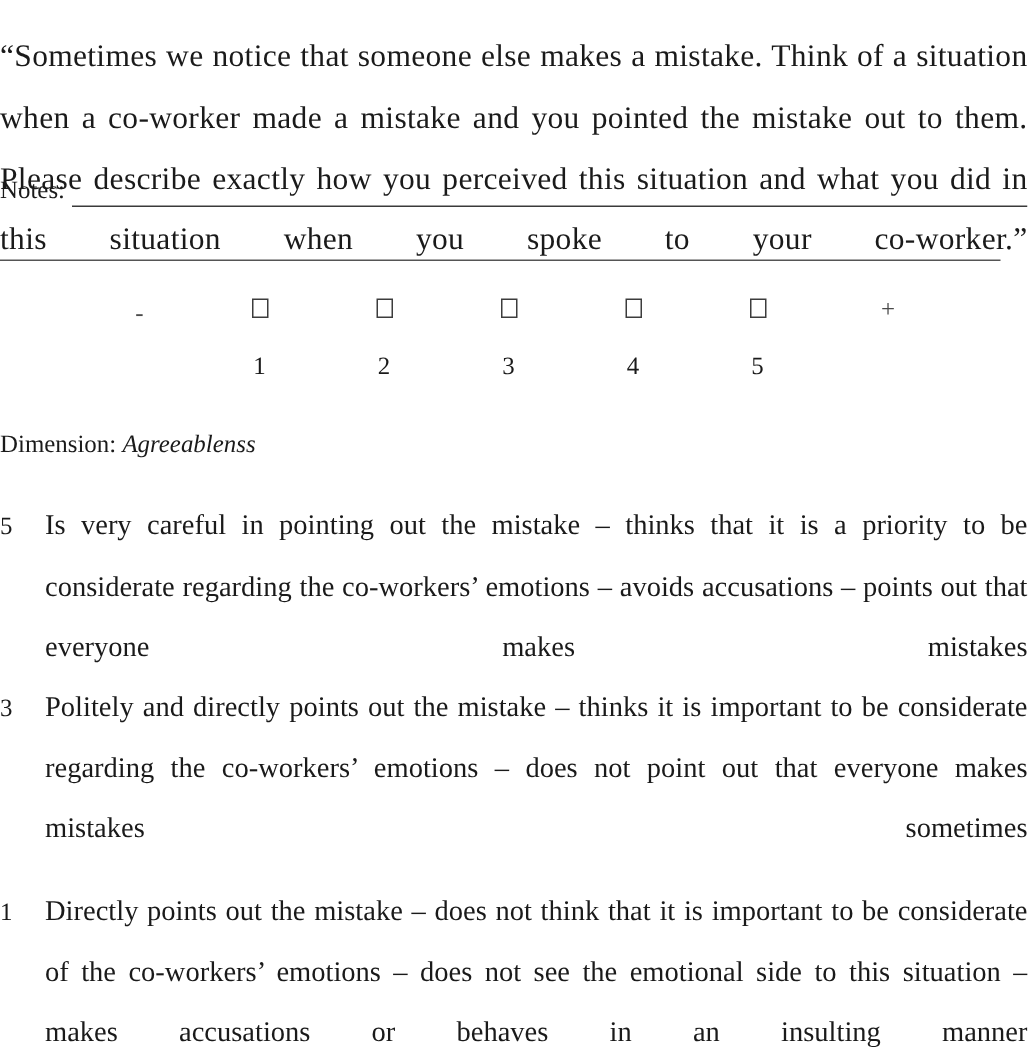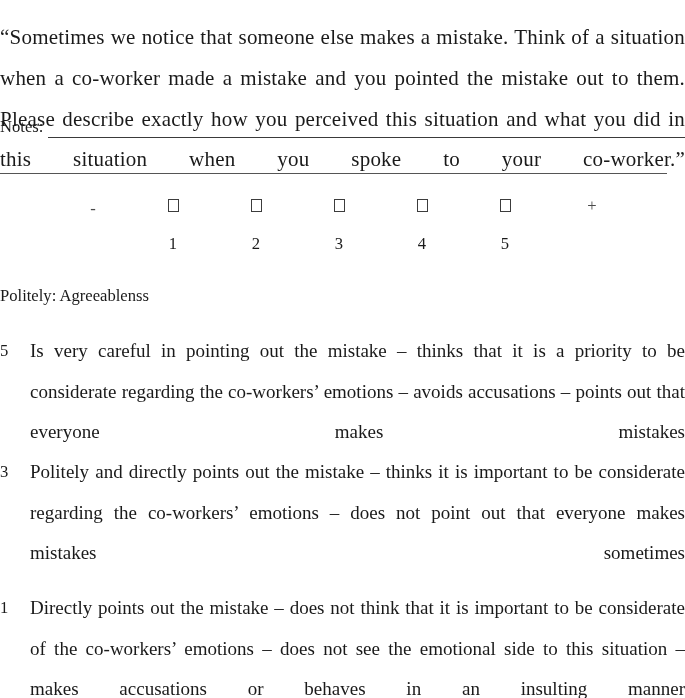--- a/index.html
+++ b/index.html
@@ -114,20 +114,21 @@
   
   .dimension {
     position: absolute;
     left: 0;
     top: 283px;
     font-size: 16.6px;
     line-height: 26px;
     white-space: nowrap;
   }
   .dimension .dim-value {
+    font-style: italic;
   }
 
   
   .anchor {
     position: absolute;
     left: 0;
     width: 685px;
   }
   .anchor-num {
     position: absolute;
@@ -179,21 +180,21 @@
     <span class="scale-plus">+</span>
 
     <span class="scale-num" style="left:164px;">1</span>
     <span class="scale-num" style="left:247px;">2</span>
     <span class="scale-num" style="left:330px;">3</span>
     <span class="scale-num" style="left:413px;">4</span>
     <span class="scale-num" style="left:496px;">5</span>
   </div>
 
   <div class="dimension">
-    <span>Politely:</span>
+    <span>Dimension:</span>
     <span class="dim-value">Agreeablenss</span>
   </div>
 
   <div class="anchor" id="anchor-5">
     <span class="anchor-num">5</span>
     <div class="anchor-text j">Is very careful in pointing out the mistake – thinks that it is a priority to be considerate regarding the co-workers’ emotions – avoids accusations – points out that everyone makes mistakes</div>
   </div>
 
   <div class="anchor" id="anchor-3">
     <span class="anchor-num">3</span>

